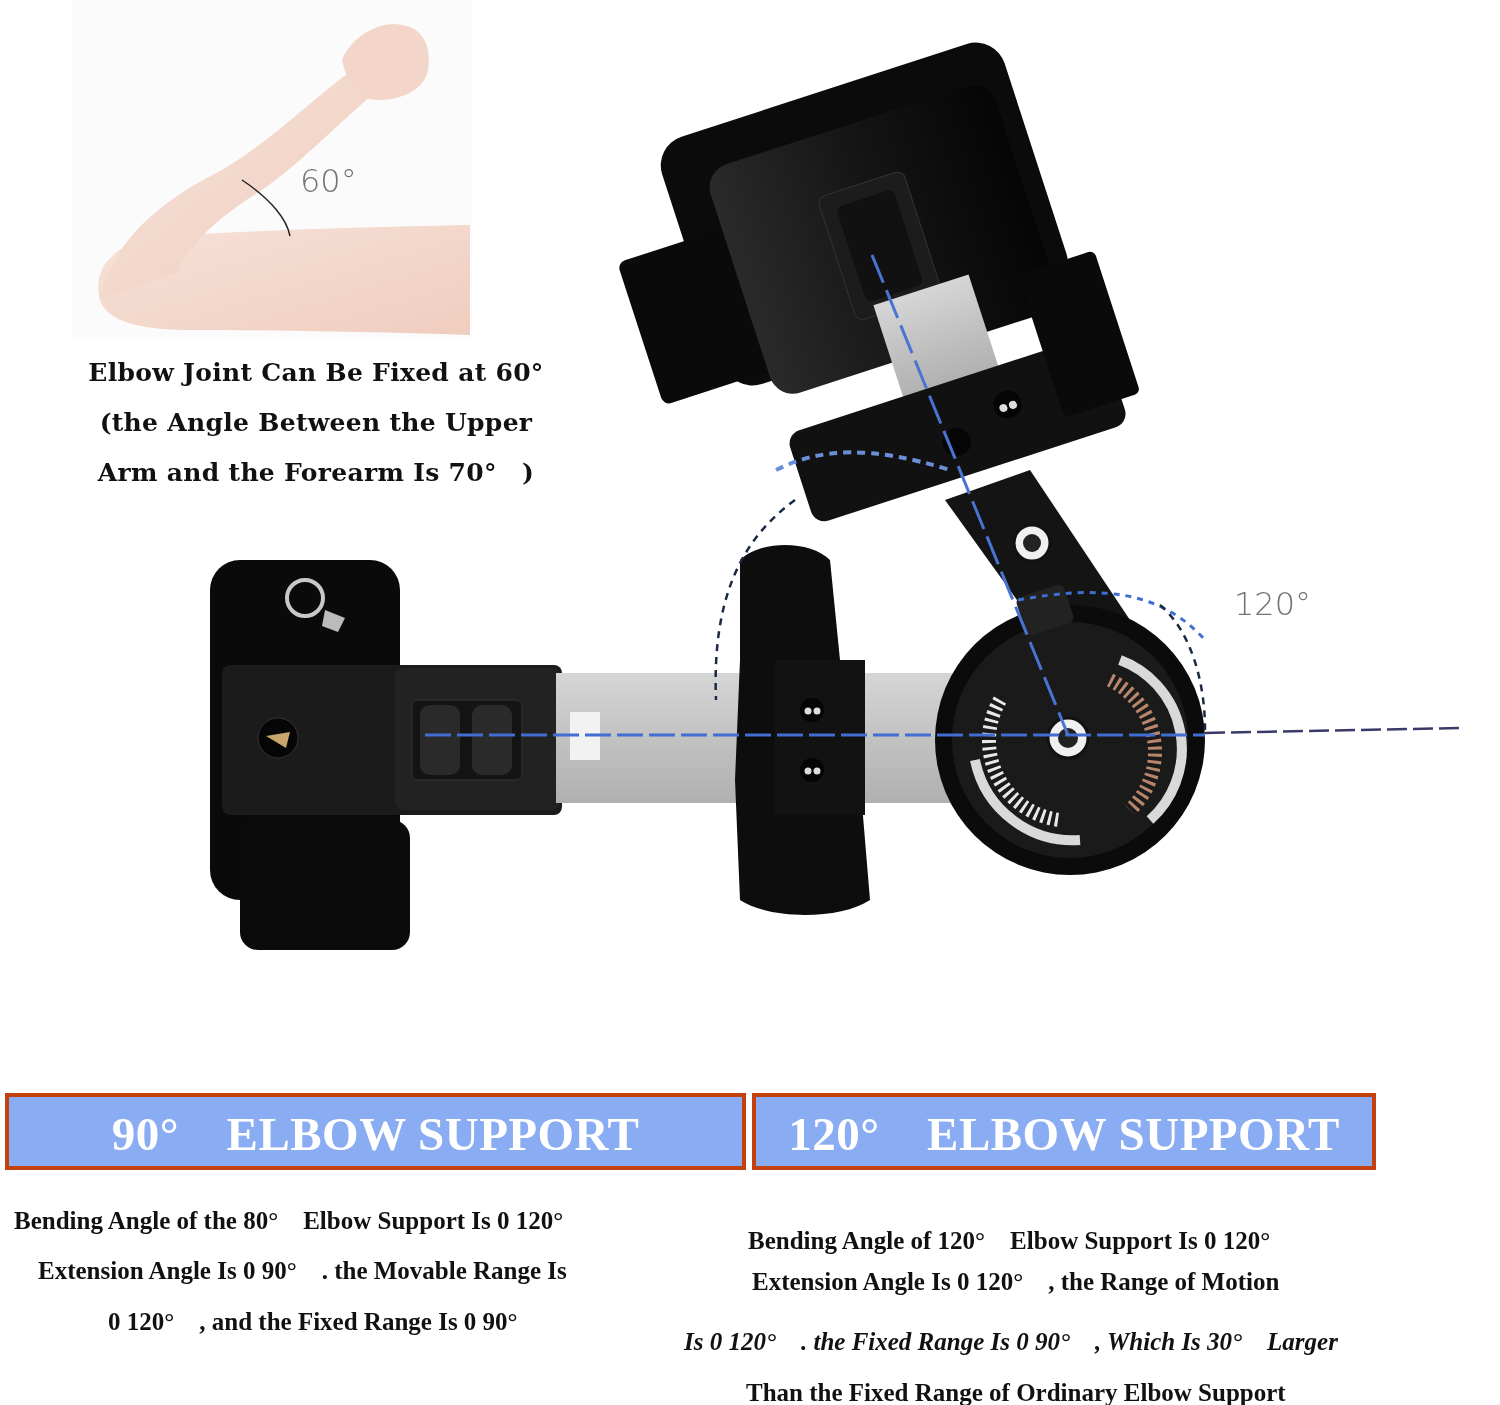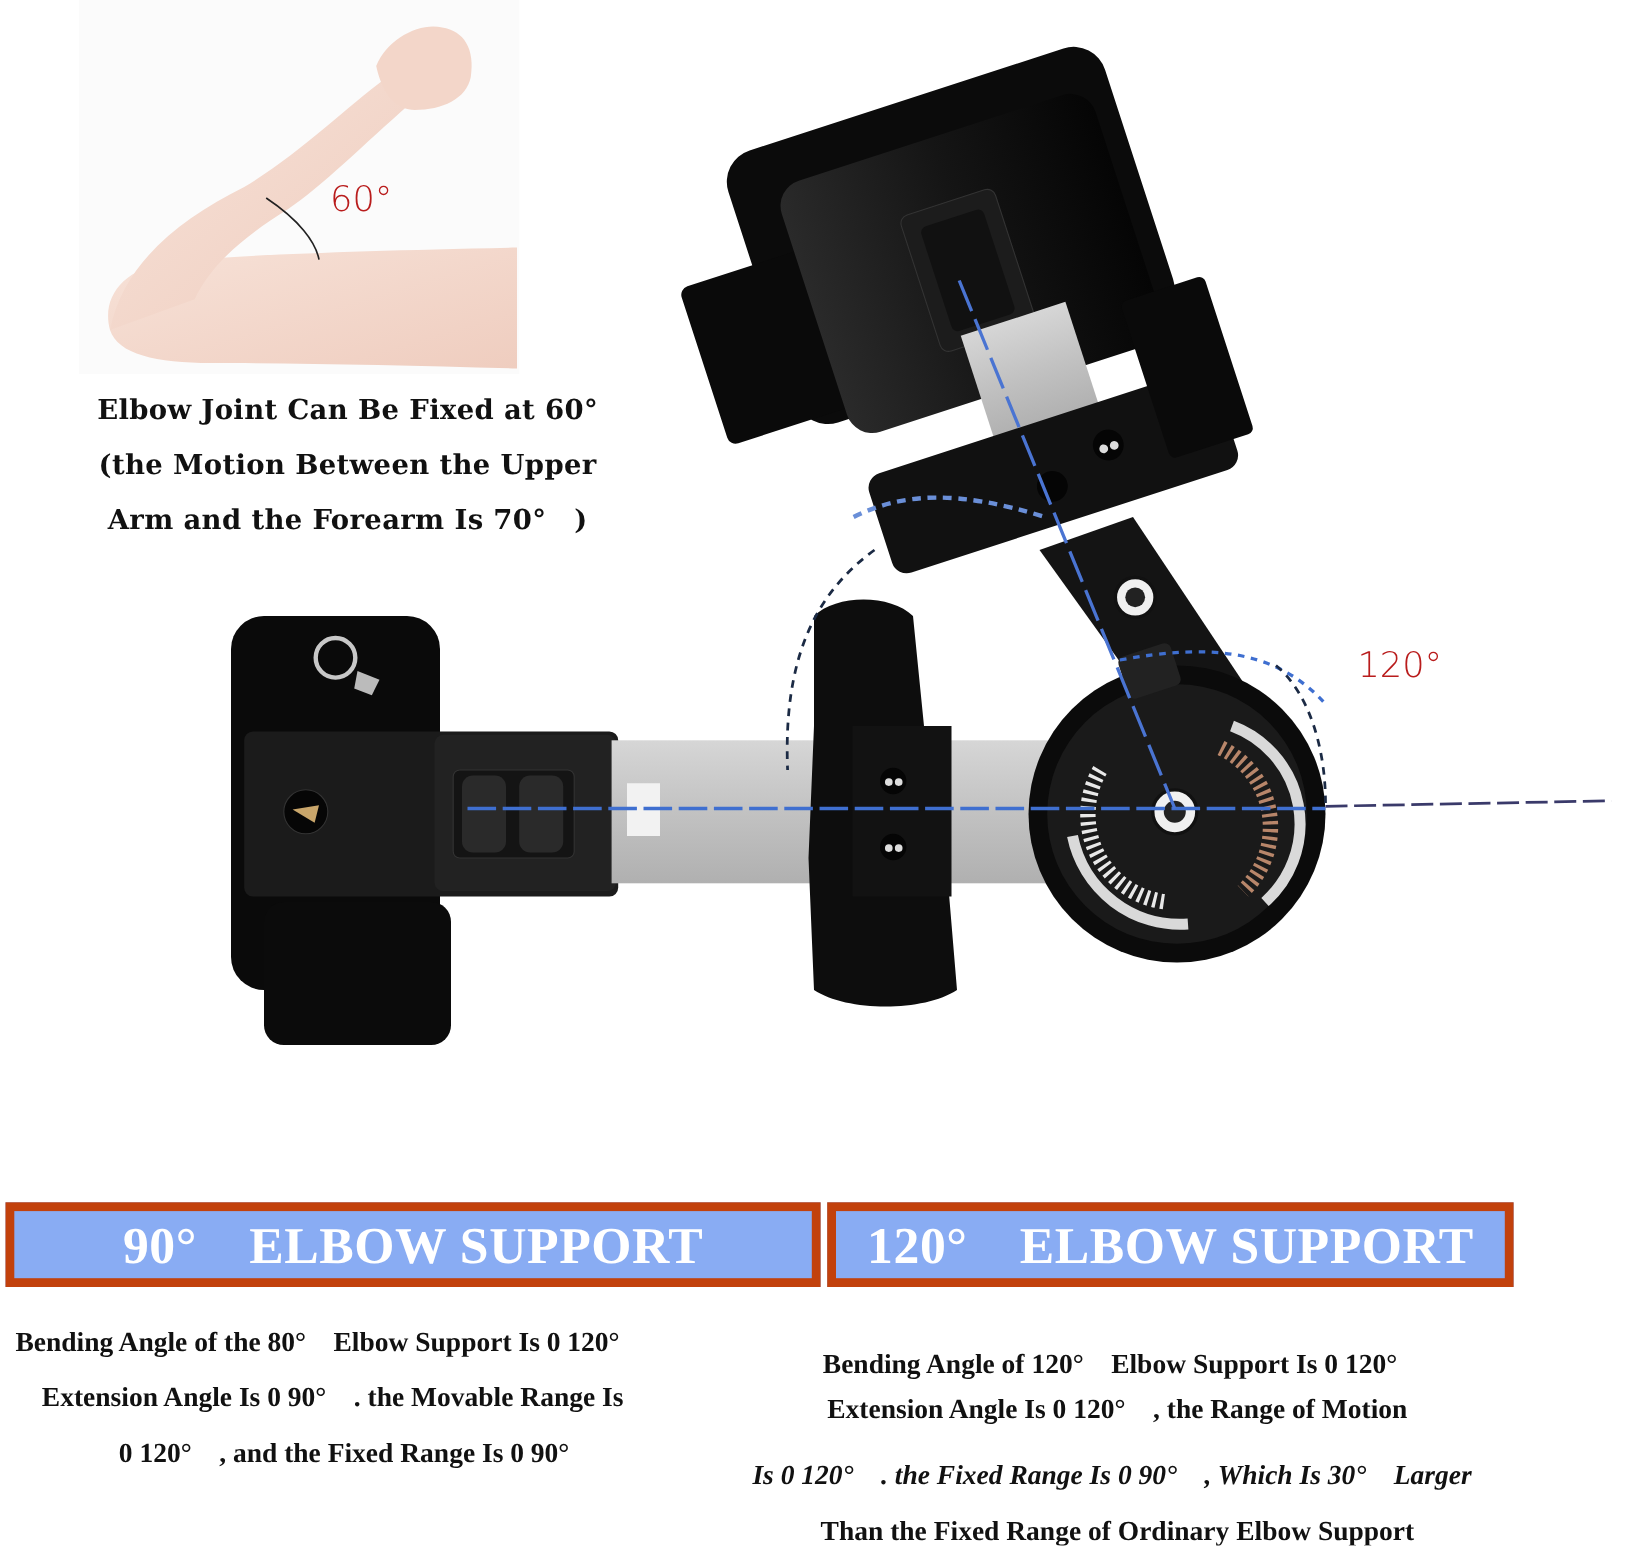--- a/index.html
+++ b/index.html
@@ -3,23 +3,23 @@
 <meta charset="utf-8">
 <style>
   html, body { margin: 0; padding: 0; background: #ffffff; }
   body { width: 1500px; height: 1405px; position: relative; overflow: hidden;
          font-family: "DejaVu Serif", "Liberation Serif", serif; color: #111; }
   .abs { position: absolute; }
   .arm-photo { left: 72px; top: 0; width: 400px; height: 340px; background: #fbfbfb; }
   .caption { left: 56px; width: 520px; text-align: center; font-weight: bold;
              font-size: 25px; line-height: 50px; letter-spacing: 0.3px; }
   .angle-label { font-family: "DejaVu Sans", "Liberation Sans", sans-serif;
-                 font-size: 32px; color: #b91c1c; font-weight: 300; }
-  .banner { top: 1093px; height: 77px; background: #89acf3; border: 8px solid #c2410c;
-            box-sizing: border-box; display: flex; align-items: flex-start; justify-content: center; }
+                 font-size: 32px; color: #737373; font-weight: 300; }
+  .banner { top: 1093px; height: 77px; background: #89acf3; border: 4px solid #c2410c;
+            box-sizing: border-box; display: flex; align-items: flex-end; justify-content: center; }
   .banner span { color: #ffffff; font-weight: bold; font-size: 47px; white-space: pre;
                  font-family: "Liberation Serif", "DejaVu Serif", serif; letter-spacing: 0.5px; }
   .desc { font-family: "Liberation Serif", "DejaVu Serif", serif; font-weight: bold;
           font-size: 25px; line-height: 51px; white-space: pre; }
   .desc div { position: absolute; white-space: pre; }
   svg { position: absolute; left: 0; top: 0; }
 </style>
 </head>
 <body>
 
@@ -37,21 +37,21 @@
     <path d="M28 300 C40 240 90 200 150 170 C200 140 240 100 280 70 L300 95 C260 130 220 170 190 190 C150 215 120 240 105 272 Z" fill="url(#skin)"></path>
 
     <path d="M270 60 C280 35 310 20 330 25 C350 28 360 45 356 70 C352 90 330 100 305 100 C290 100 276 88 270 60 Z" fill="#f3d6c9"></path>
 
     <path d="M170 180 C200 200 215 220 218 236" stroke="#222" stroke-width="1.5" fill="none"></path>
   </svg>
 </div>
 <div class="abs angle-label" style="left:300px;top:162px;">60°</div>
 
 <div class="abs caption" style="top:348px;">Elbow Joint Can Be Fixed at 60°</div>
-<div class="abs caption" style="top:398px;">(the Motion Between the Upper</div>
+<div class="abs caption" style="top:398px;">(the Angle Between the Upper</div>
 <div class="abs caption" style="top:448px;">Arm and the Forearm Is 70°　)</div>
 
 <svg width="1500" height="1000" viewBox="0 0 1500 1000">
   <defs>
     <linearGradient id="cuff" x1="0" y1="0" x2="1" y2="0">
       <stop offset="0" stop-color="#2a2a2a"></stop>
       <stop offset="0.5" stop-color="#151515"></stop>
       <stop offset="1" stop-color="#050505"></stop>
     </linearGradient>
     <linearGradient id="metal" x1="0" y1="0" x2="0" y2="1">

